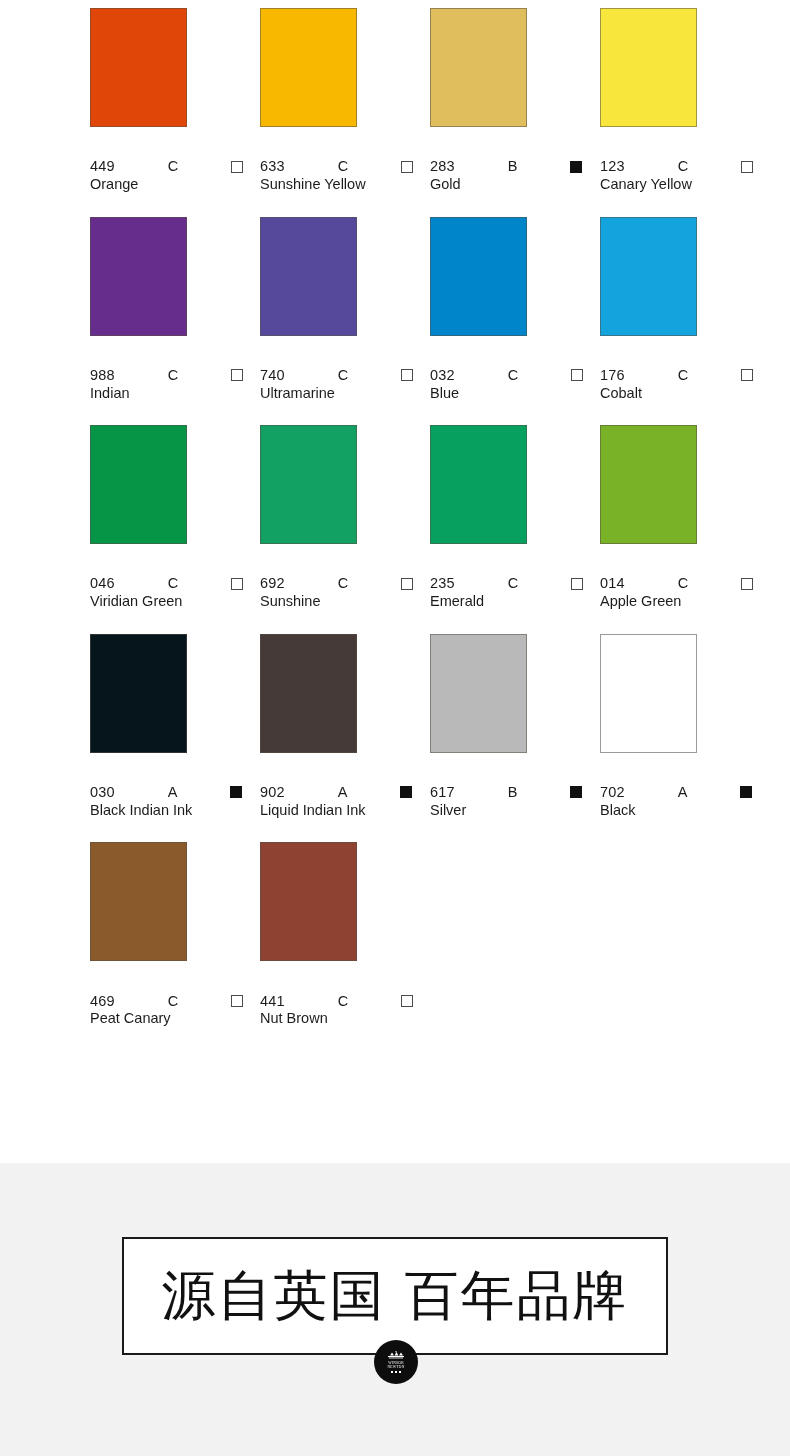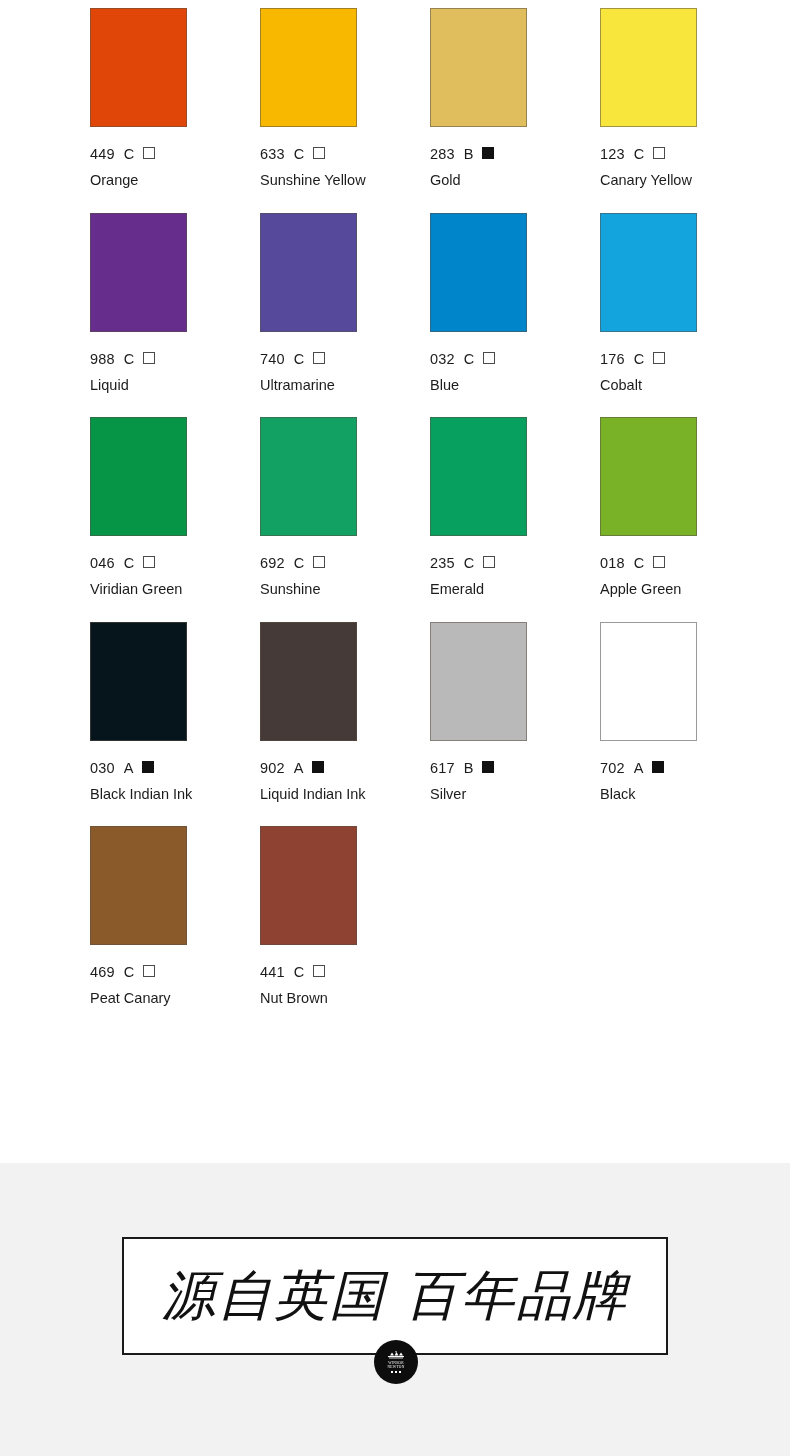--- a/index.html
+++ b/index.html
@@ -41,24 +41,25 @@
     width: 97px;
     height: 119px;
     box-sizing: border-box;
     border: 1px solid rgba(90, 80, 70, 0.55);
   }
   .swatch-chip.light-border {
     border: 1px solid #9a9a9a;
   }
 
   .swatch-meta {
-    margin-top: 20px;
-    display: flex;
-    align-items: flex-start;
+    margin-top: 32px;
+    display: flex;
+    align-items: center;
     height: 15px;
+    gap: 44px;
   }
   .swatch-code {
     font-size: 14.5px;
     color: #1c1c1c;
     letter-spacing: 0.2px;
     line-height: 1;
   }
   .swatch-series {
     font-size: 14.5px;
     color: #1c1c1c;
@@ -75,21 +76,21 @@
   .series-mark.open {
     border: 1.4px solid #4b4b4b;
     background: #ffffff;
   }
   .series-mark.filled {
     border: 1.4px solid #111111;
     background: #111111;
   }
 
   .swatch-name {
-    margin-top: 8px;
+    margin-top: 0;
     font-size: 14.5px;
     line-height: 1.42;
     color: #1c1c1c;
     width: 112px;
     word-wrap: break-word;
   }
 
   
   #brand-section {
     position: absolute;
@@ -104,21 +105,20 @@
     left: 122px;
     top: 74px;
     width: 546px;
     height: 118px;
     box-sizing: border-box;
     border: 2px solid #1a1a1a;
     background: #ffffff;
     display: flex;
     align-items: center;
     justify-content: center;
-    font-style: italic;
   }
   #brand-slogan {
     font-family: "DejaVu Sans", "Liberation Sans", sans-serif;
     font-size: 54px;
     line-height: 1;
     color: #111111;
     letter-spacing: 2px;
     white-space: nowrap;
   }
   #brand-badge {
@@ -204,21 +204,21 @@
       </div>
     </div>
     <div class="swatch-row">
       <div class="swatch-cell">
         <div class="swatch-chip" title="Violet" style="background: rgb(102, 45, 140);"></div>
         <div class="swatch-meta">
           <span class="swatch-code">988</span>
           <span class="swatch-series">C</span>
           <span class="series-mark open"></span>
         </div>
-        <div class="swatch-name">Liquid</div>
+        <div class="swatch-name">Indian</div>
       </div>
       <div class="swatch-cell">
         <div class="swatch-chip" title="Ultramarine" style="background: rgb(86, 73, 155);"></div>
         <div class="swatch-meta">
           <span class="swatch-code">740</span>
           <span class="swatch-series">C</span>
           <span class="series-mark open"></span>
         </div>
         <div class="swatch-name">Ultramarine</div>
       </div>
@@ -265,21 +265,21 @@
         <div class="swatch-meta">
           <span class="swatch-code">235</span>
           <span class="swatch-series">C</span>
           <span class="series-mark open"></span>
         </div>
         <div class="swatch-name">Emerald</div>
       </div>
       <div class="swatch-cell">
         <div class="swatch-chip" title="Apple Green" style="background: rgb(121, 178, 39);"></div>
         <div class="swatch-meta">
-          <span class="swatch-code">018</span>
+          <span class="swatch-code">014</span>
           <span class="swatch-series">C</span>
           <span class="series-mark open"></span>
         </div>
         <div class="swatch-name">Apple Green</div>
       </div>
     </div>
     <div class="swatch-row">
       <div class="swatch-cell">
         <div class="swatch-chip" title="Black Indian Ink" style="background: rgb(6, 20, 28);"></div>
         <div class="swatch-meta">

